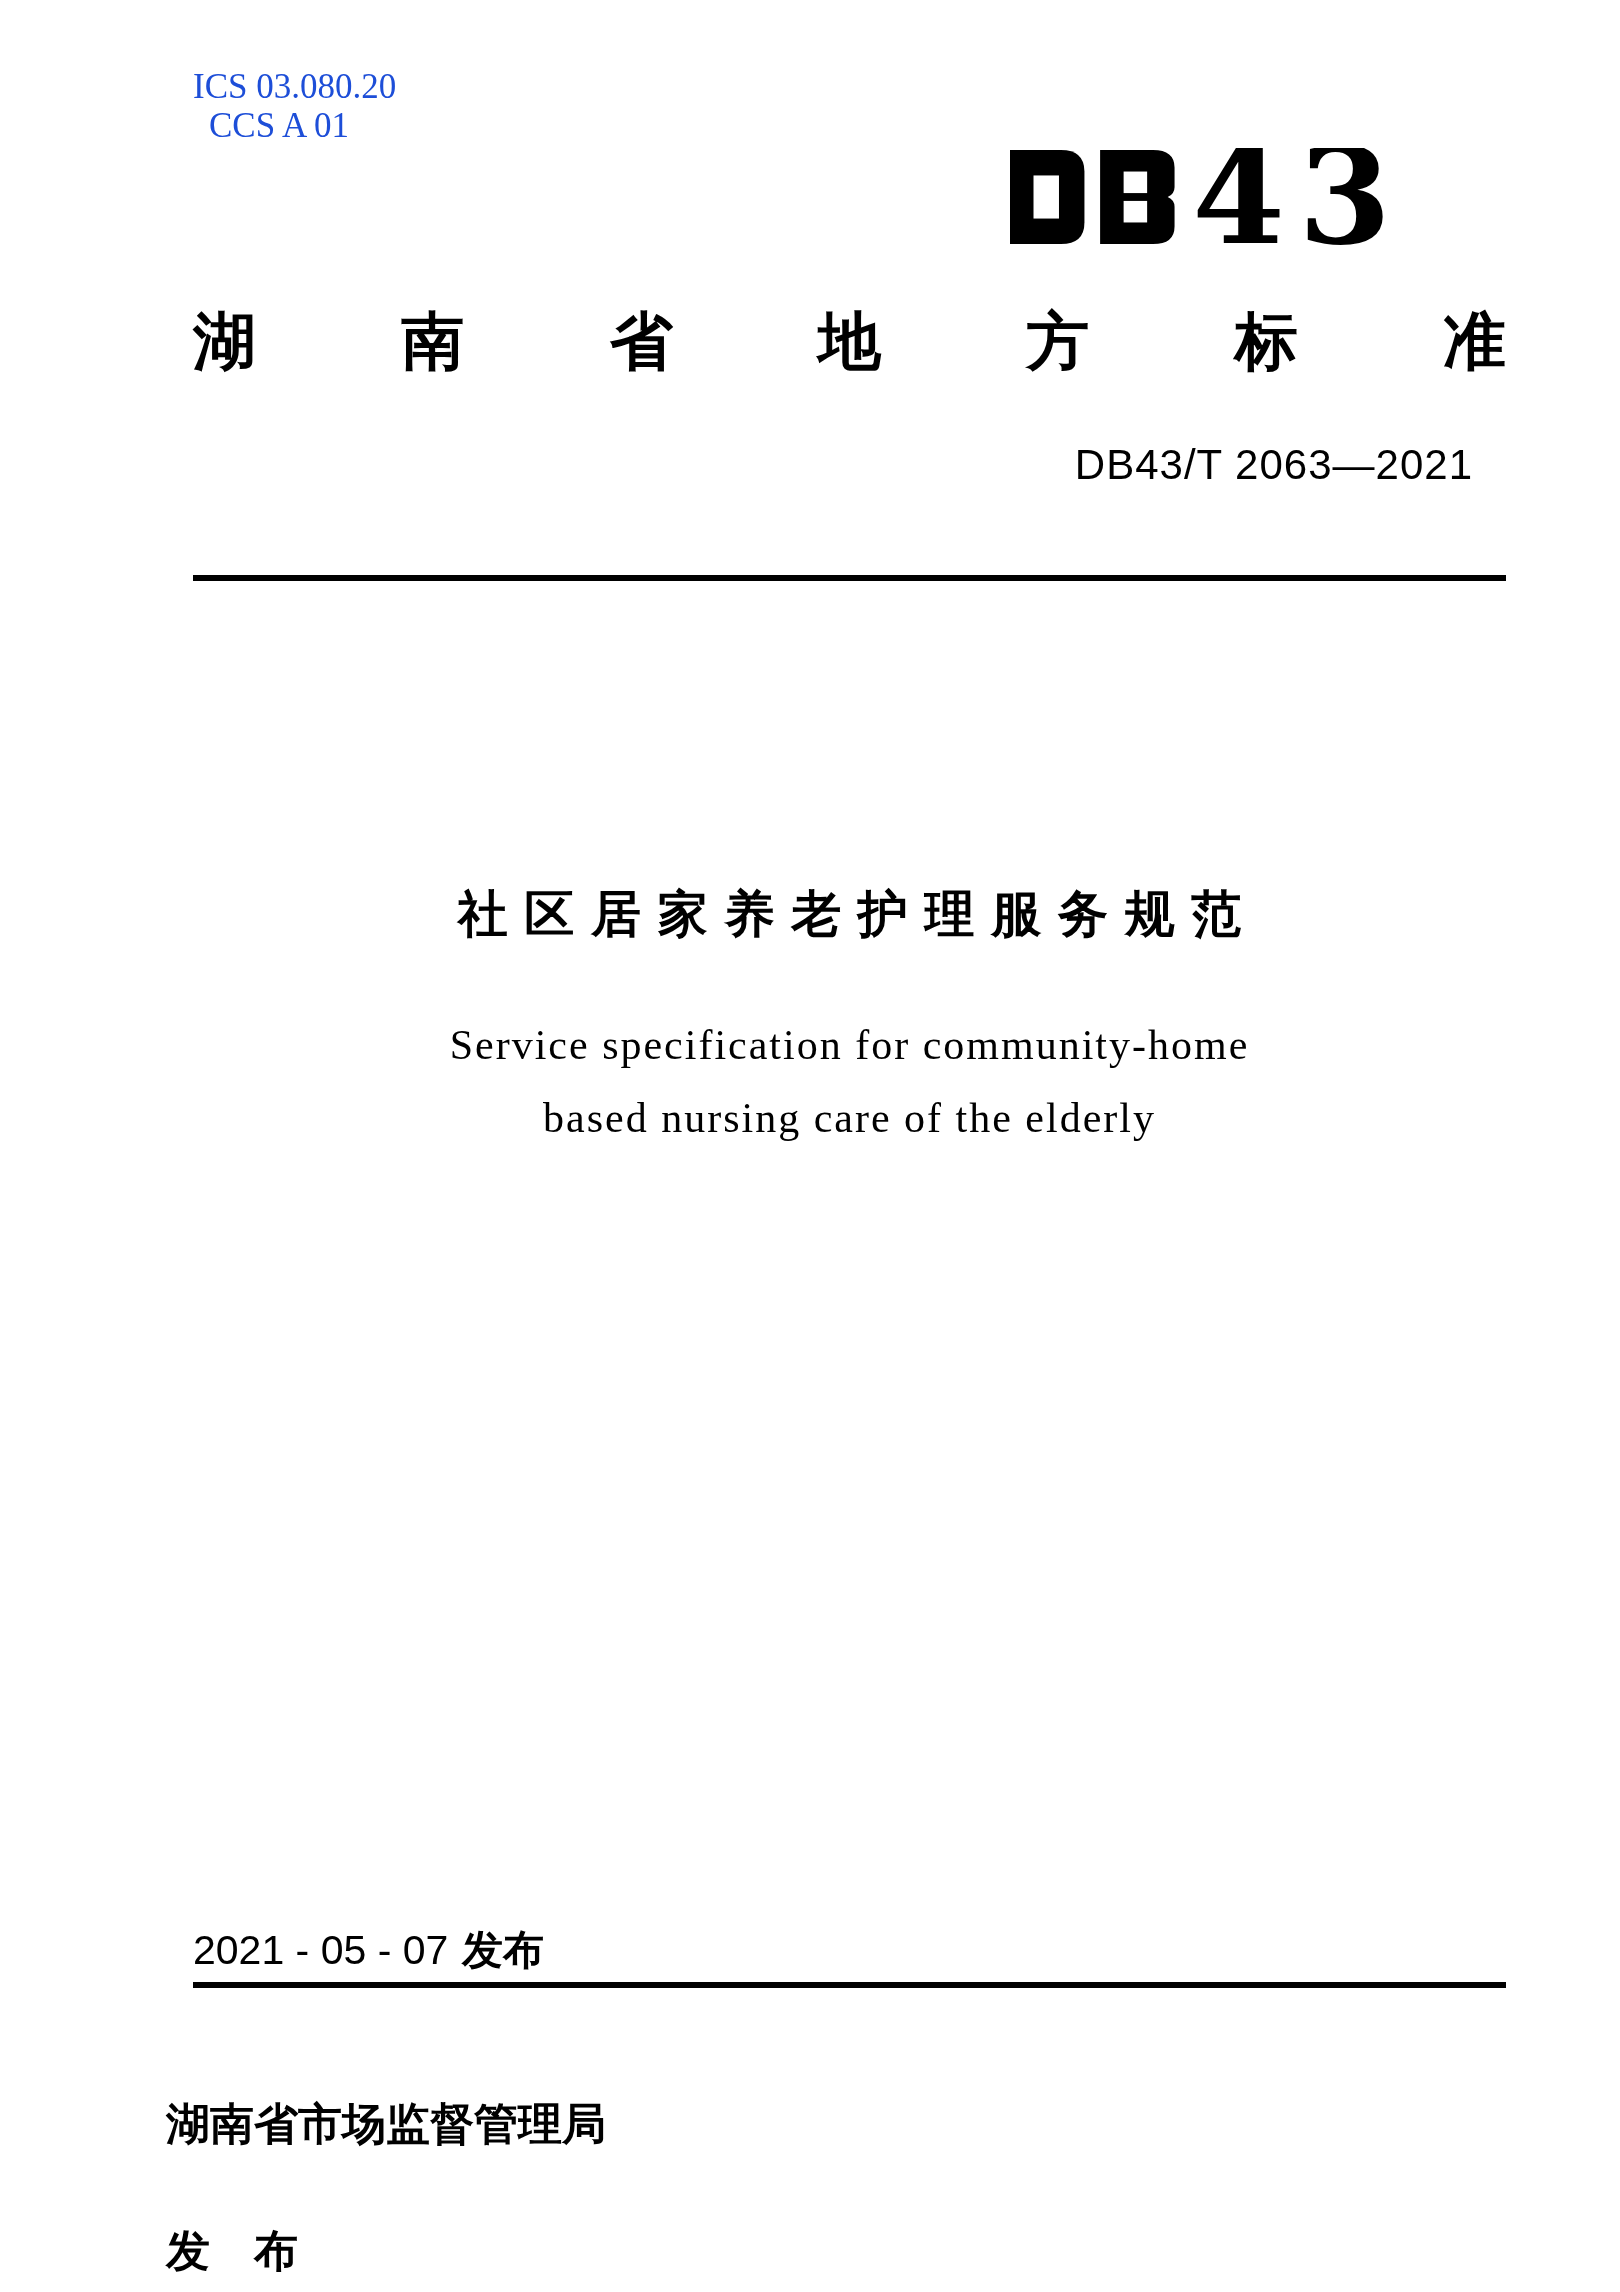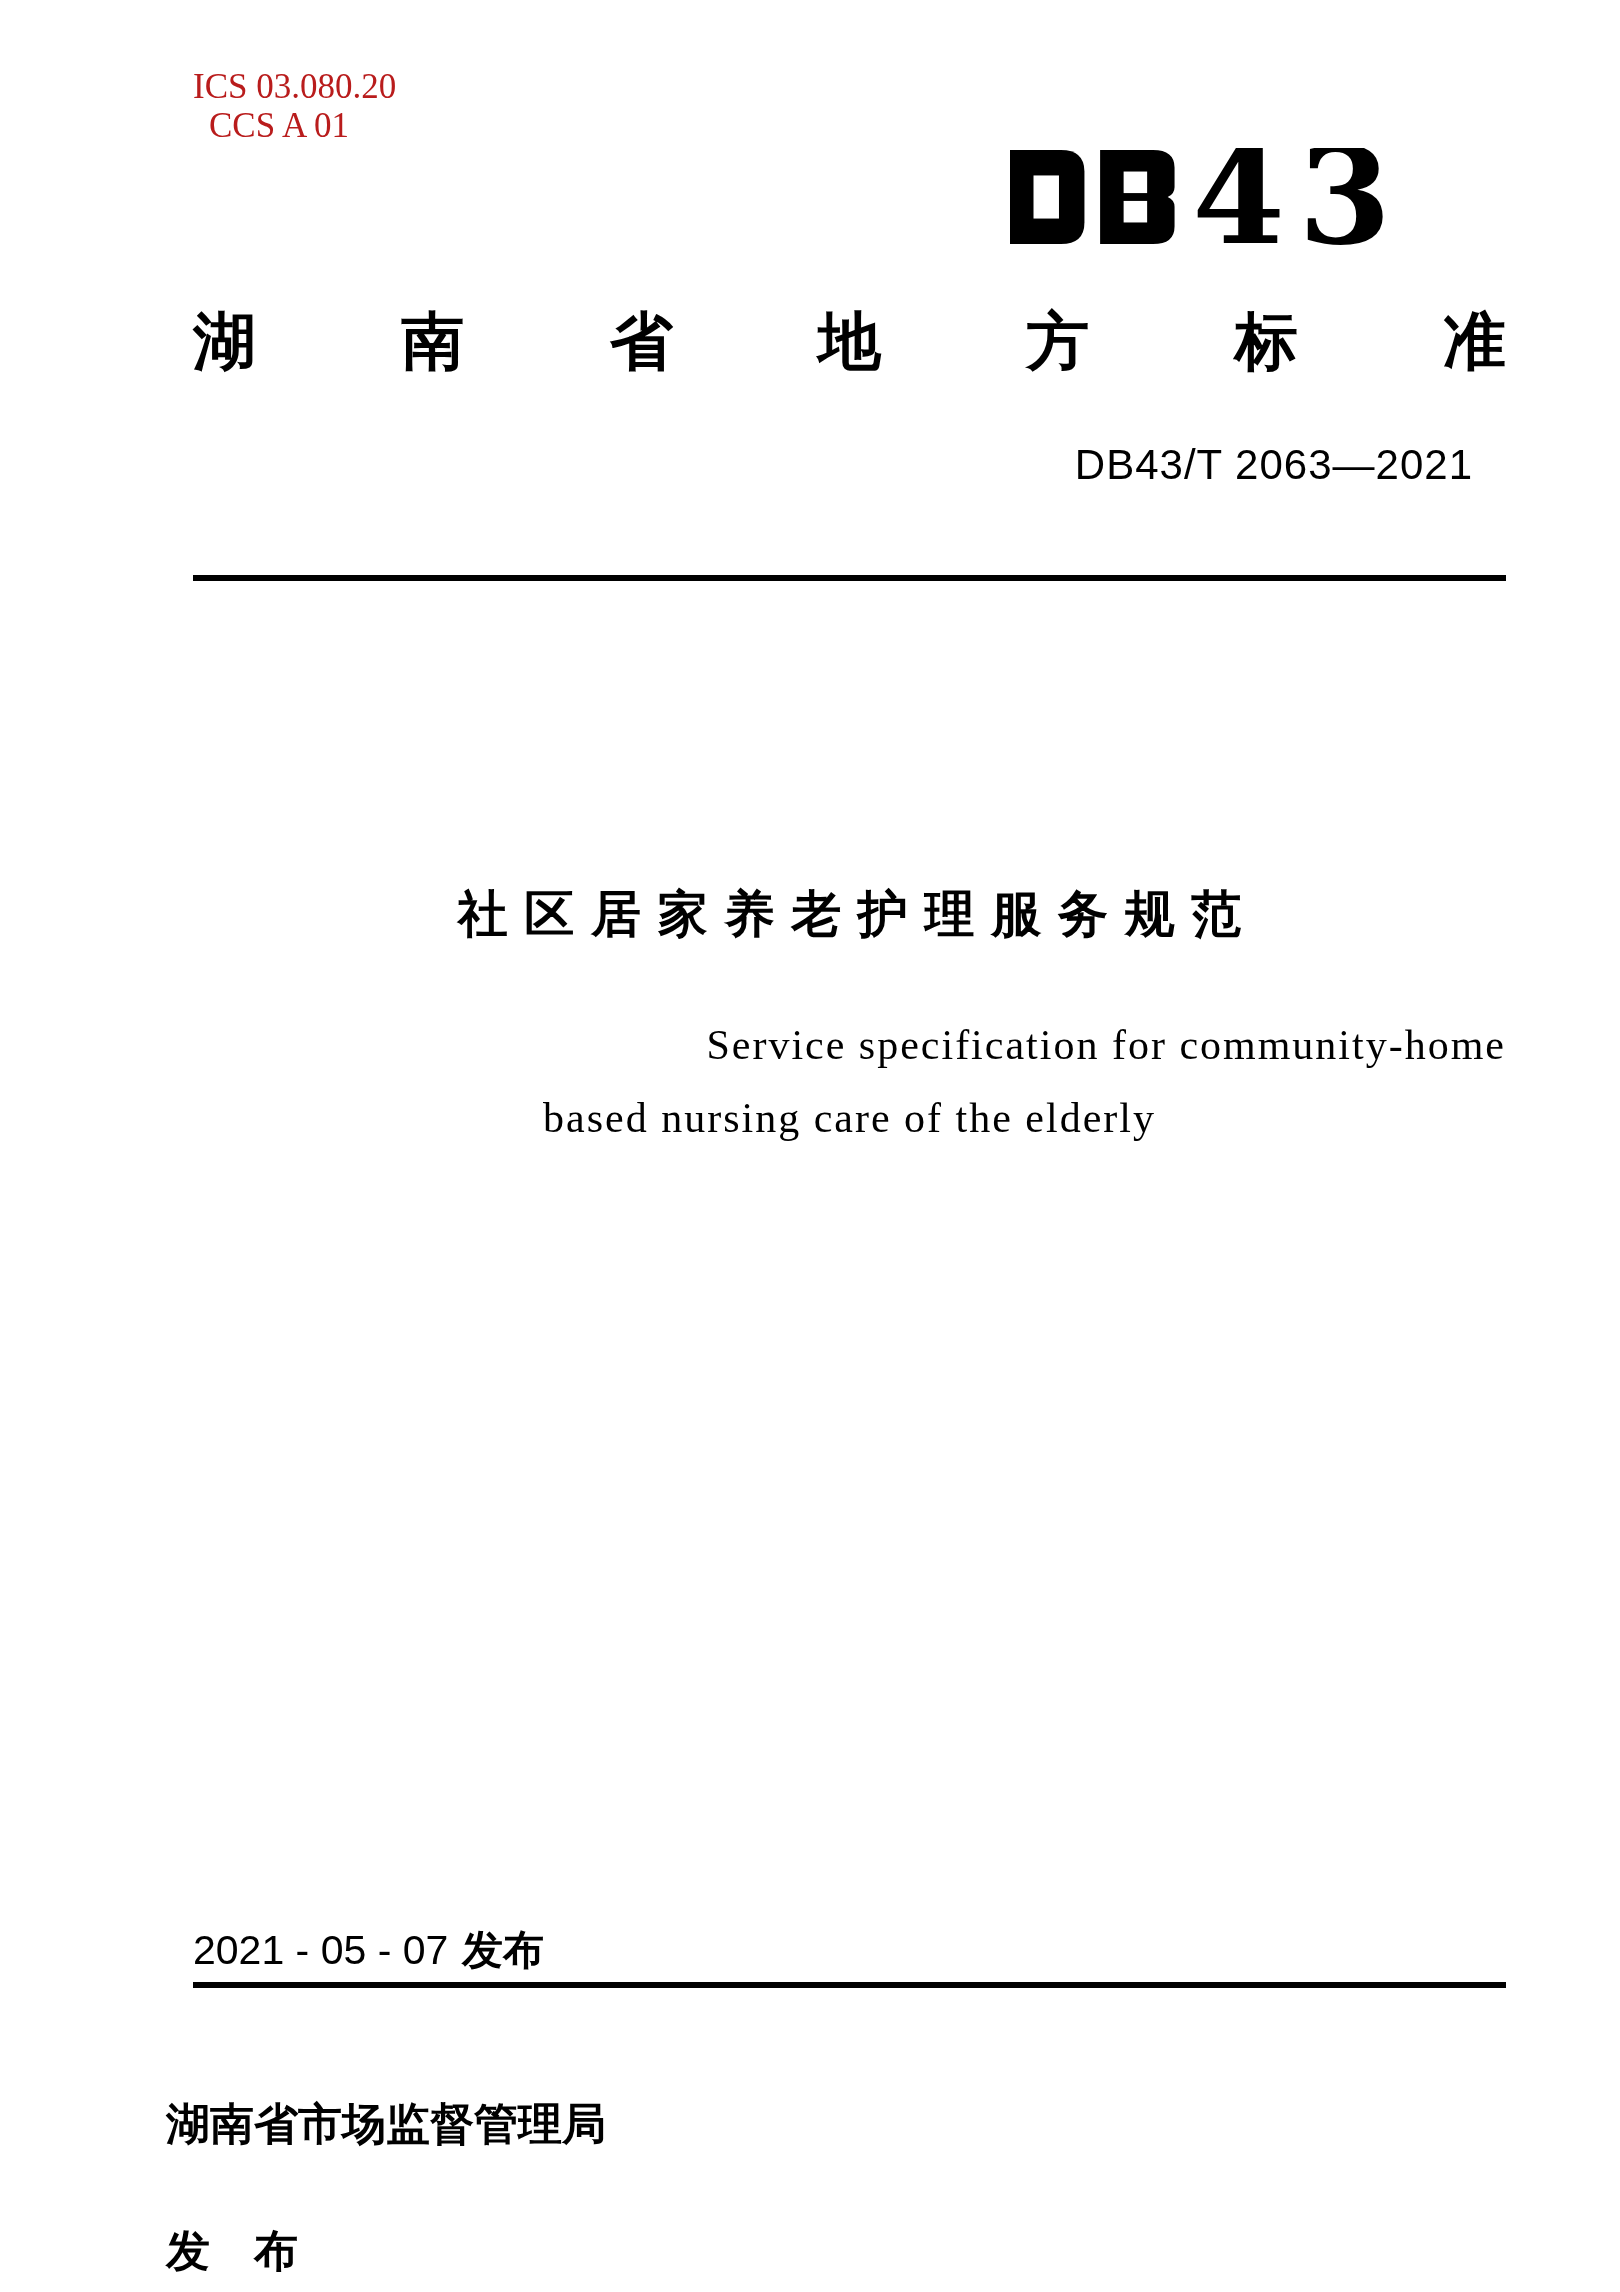--- a/index.html
+++ b/index.html
@@ -10,21 +10,21 @@
     background: #ffffff;
     overflow: hidden;
     font-family: "Liberation Serif", "DejaVu Serif", serif;
     color: #000;
   }
   .abs { position: absolute; }
 
   .ics-line {
     left: 193px;
     font: 35px/43px "Liberation Serif", "DejaVu Serif", serif;
-    color: #b91c1c;
+    color: #1d4ed8;
     white-space: nowrap;
   }
   #ics  { top: 65px; }
   #ccs  { top: 104px; margin-left: 16px; }
 
   .logo-svg { left: 1010px; top: 148px; }
 
   .std-name {
     left: 193px; top: 308px; width: 1313px; height: 69px;
     display: flex; justify-content: space-between; align-items: flex-start;
@@ -53,21 +53,21 @@
     white-space: nowrap;
   }
 
   .subtitle {
     left: 193px; width: 1313px;
     text-align: center;
     font-family: "Liberation Serif", "DejaVu Serif", serif;
     font-weight: 400; font-size: 42px; line-height: 49px;
     letter-spacing: 2px; white-space: nowrap;
   }
-  #subtitle-1 { top: 1021px; text-align: right; }
+  #subtitle-1 { top: 1021px; }
   #subtitle-2 { top: 1094px; }
 
   .date-line {
     top: 1927px;
     display: flex; align-items: baseline; gap: 13.7px;
     font-family: "Liberation Sans", "DejaVu Sans", sans-serif;
     font-size: 41px; line-height: 47px; white-space: nowrap;
   }
   #date-issue { left: 193px; }
   #date-impl  { right: 114px; }

